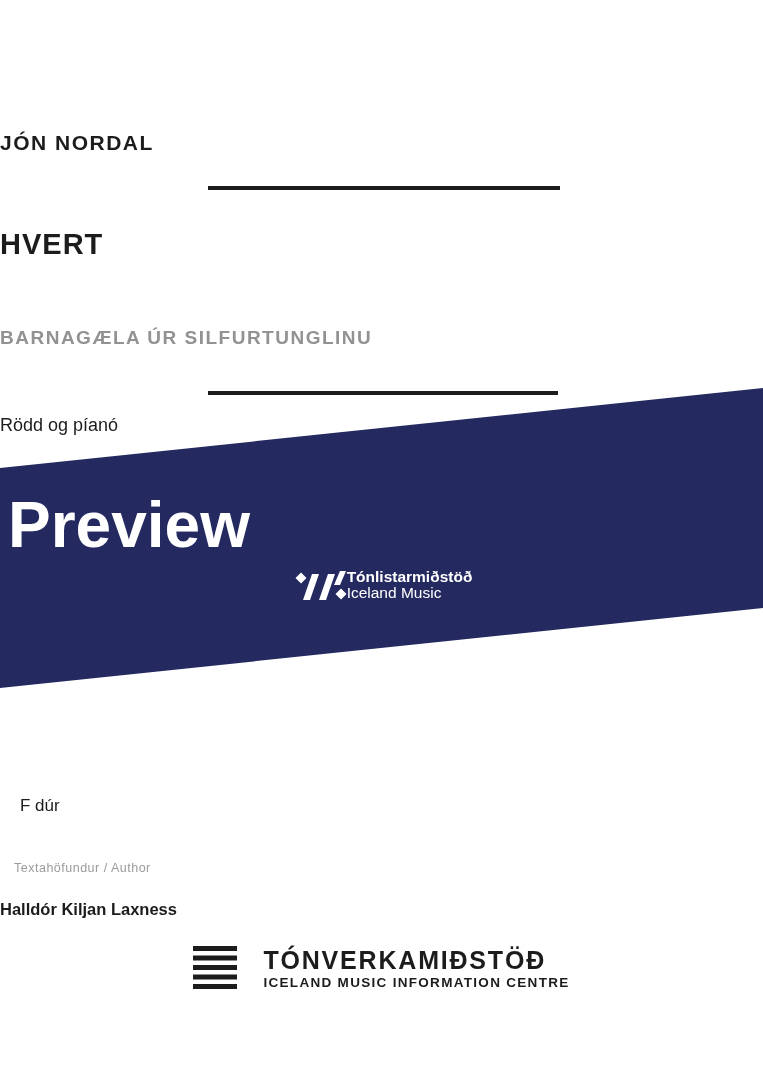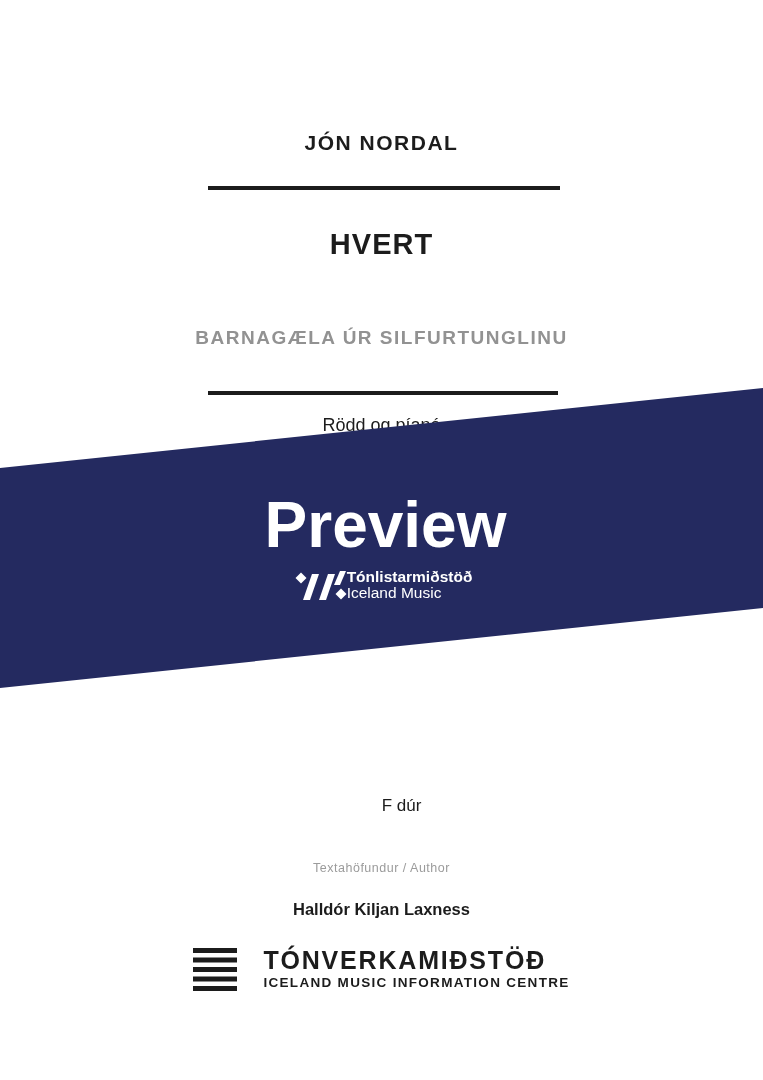--- a/index.html
+++ b/index.html
@@ -11,21 +11,21 @@
     height: 1080px;
     margin: 0 auto;
     background: #ffffff;
     overflow: hidden;
     color: var(--text-black, #1c1c1c);
   }
   .centered {
     position: absolute;
     left: 0;
     width: 100%;
-    text-align: center;
+    text-align: left;
   }
   .composer {
     top: 130px;
     font-size: 21px;
     font-weight: 700;
     letter-spacing: 1.5px;
     line-height: 26px;
   }
   .rule {
     position: absolute;
@@ -95,36 +95,37 @@
     line-height: 24px;
     margin-left: 20px;
   }
   .author-label {
     top: 860px;
     font-size: 12.5px;
     font-weight: 400;
     letter-spacing: 0.5px;
     color: var(--label-gray, #9b9b9b);
     line-height: 16px;
+    padding-left: 14px;
   }
   .author-name {
     top: 874px;
     font-size: 16.5px;
     font-weight: 600;
     line-height: 22px;
     margin-top: 24px;
   }
   .publisher-row {
     position: absolute;
     top: 946px;
     left: 0;
     width: 100%;
     display: flex;
     justify-content: center;
-    align-items: flex-end;
+    align-items: flex-start;
     gap: 26px;
   }
   .publisher-text { text-align: left; }
   .publisher-name {
     font-size: 25px;
     font-weight: 800;
     letter-spacing: 1.8px;
     line-height: 28px;
     white-space: nowrap;
   }

